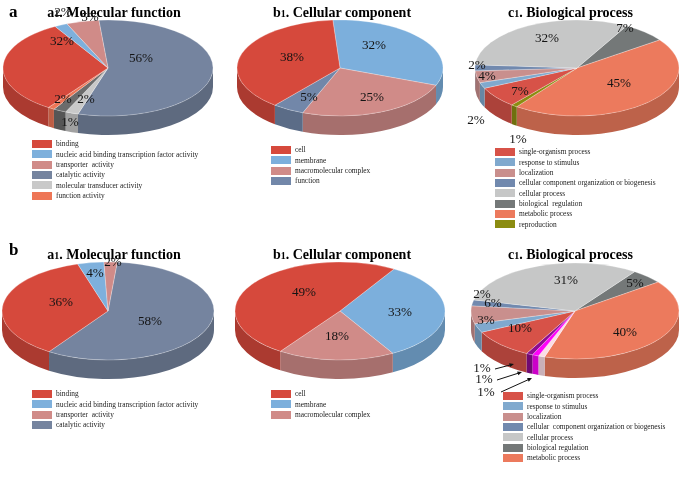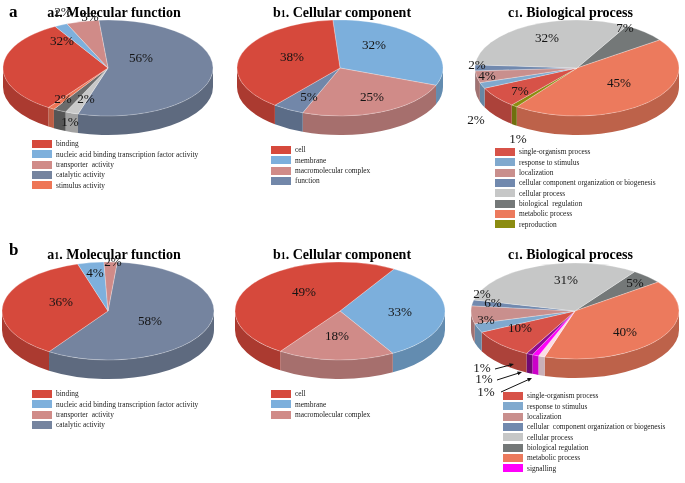--- a/index.html
+++ b/index.html
@@ -68,22 +68,26 @@
         </div>
         <div class="lrow">
           <div class="sw" style="background: rgb(208, 139, 136);"></div>
           <div class="ltxt">transporter  activity</div>
         </div>
         <div class="lrow">
           <div class="sw" style="background: rgb(117, 132, 159);"></div>
           <div class="ltxt">catalytic activity</div>
         </div>
         <div class="lrow">
+          <div class="sw" style="background: rgb(201, 201, 201);"></div>
+          <div class="ltxt">molecular transducer activity</div>
+        </div>
+        <div class="lrow">
           <div class="sw" style="background: rgb(238, 118, 86);"></div>
-          <div class="ltxt">stimulus activity</div>
+          <div class="ltxt">function activity</div>
         </div>
       </div>
   </div>
 
   <div class="cell c1 row-a">
     <div class="title"><span class="tp">b</span><span class="ts">1</span><span class="tr">. Cellular component</span></div>
     <svg class="pie" viewBox="0 0 228 160">
         <path d="M215,50 A103 48 0 0 1 208.02935152519774,67.35797936394043 L208.02935152519774,86.35797936394043 A103 48 0 0 0 215,69 Z" fill="rgb(99,140,176)"></path>
         <path d="M208.02935152519774,67.35797936394043 A103 48 0 0 1 74.7526692815445,94.75154245834459 L74.7526692815445,113.75154245834459 A103 48 0 0 0 208.02935152519774,86.35797936394043 Z" fill="rgb(166,111,109)"></path>
         <path d="M74.7526692815445,94.75154245834459 A103 48 0 0 1 46.90098182552036,87.19733545780062 L46.90098182552036,106.19733545780062 A103 48 0 0 0 74.7526692815445,113.75154245834459 Z" fill="rgb(91,108,135)"></path>
@@ -302,20 +306,16 @@
           <div class="ltxt">cellular process</div>
         </div>
         <div class="lrow">
           <div class="sw" style="background: rgb(116, 120, 120);"></div>
           <div class="ltxt">biological regulation</div>
         </div>
         <div class="lrow">
           <div class="sw" style="background: rgb(236, 122, 93);"></div>
           <div class="ltxt">metabolic process</div>
         </div>
-        <div class="lrow">
-          <div class="sw" style="background: rgb(255, 0, 251);"></div>
-          <div class="ltxt">signalling</div>
-        </div>
       </div>
   </div>
 
 </div>
 
 </body></html>

